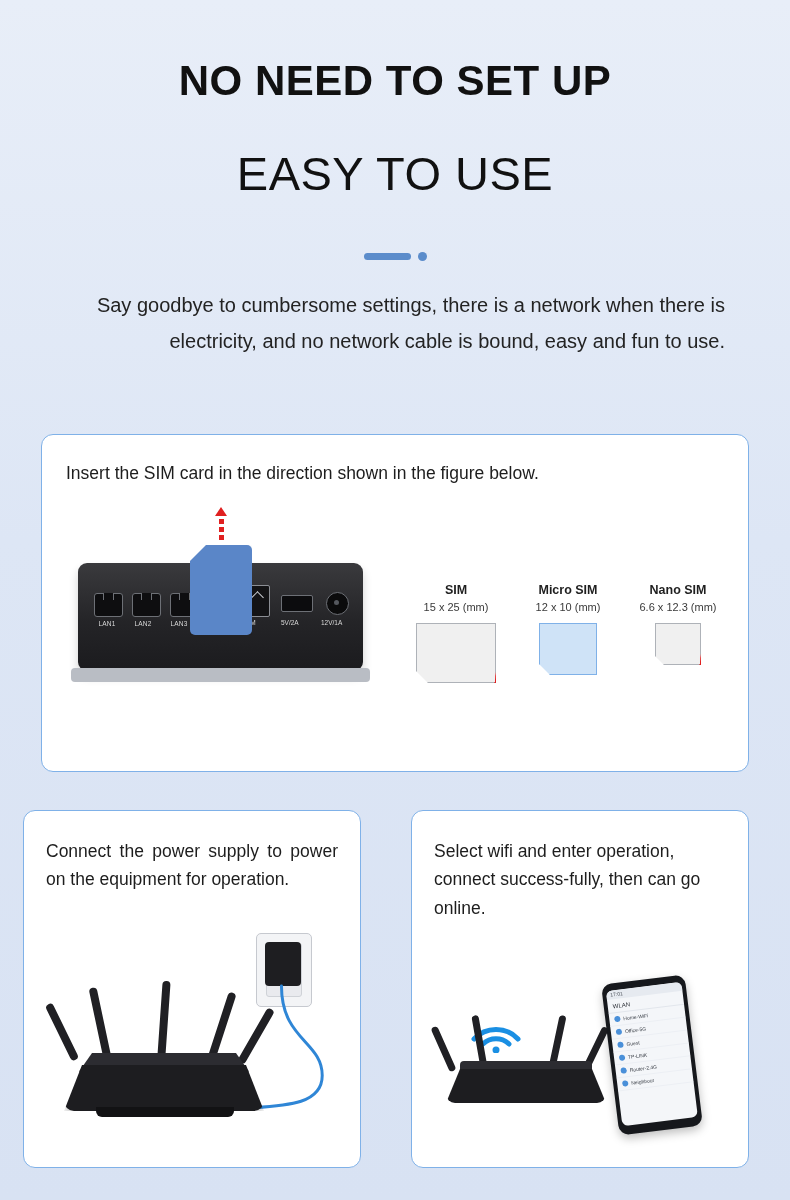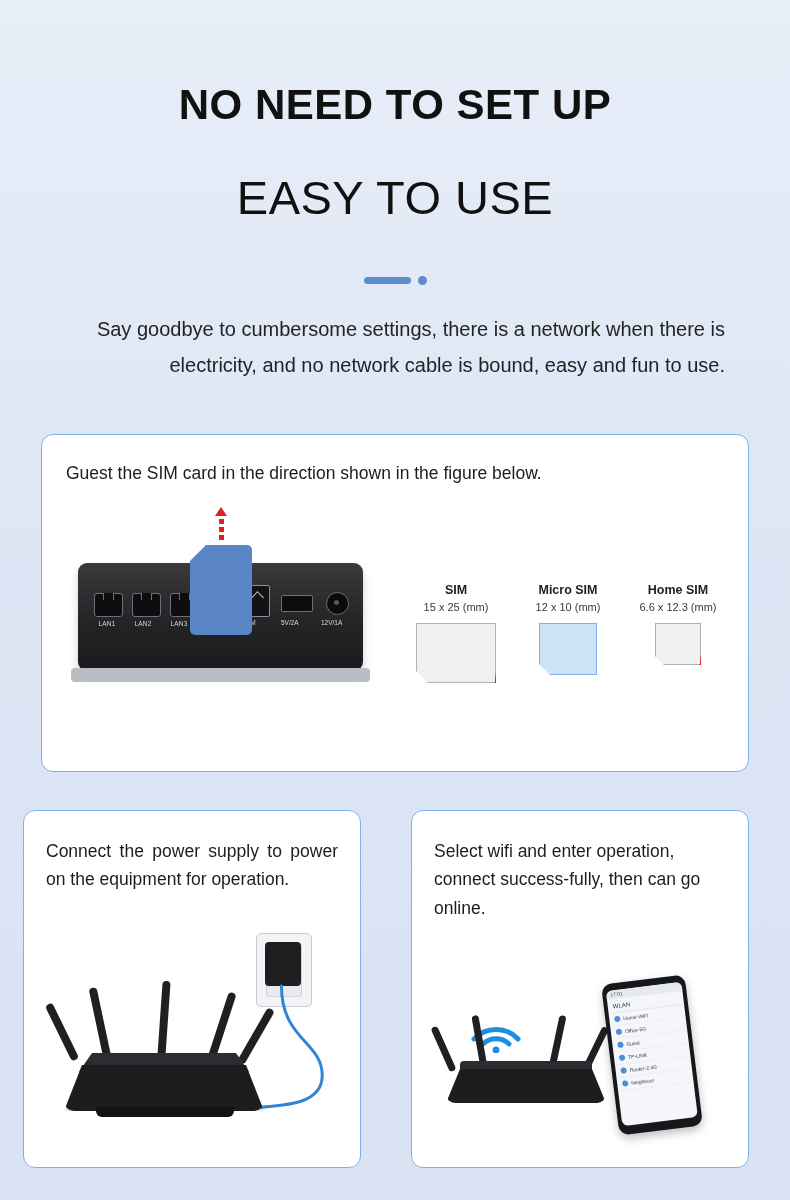--- a/index.html
+++ b/index.html
@@ -12,21 +12,21 @@
     background: linear-gradient(180deg, #e8eef8 0%, #dde6f5 45%, #d8e2f3 100%);
     font-family: "Liberation Sans", sans-serif;
     color: #1b1b1b;
     overflow: hidden;
     position: relative;
   }
 
   
   .headline-wrap {
     text-align: center;
-    padding-top: 82px;
+    padding-top: 58px;
   }
   .headline1 {
     font-size: 42px;
     font-weight: bold;
     letter-spacing: 0.5px;
     color: #111;
     line-height: 1.1;
   }
   .headline2 {
     font-size: 47px;
@@ -595,21 +595,21 @@
 </div>
 
 <div class="divider">
   <span class="bar"></span>
   <span class="dot"></span>
 </div>
 
 <p class="intro">Say goodbye to cumbersome settings, there is a network when there is electricity, and no network cable is bound, easy and fun to use.</p>
 
 <div class="card" id="sim-card">
-  <div class="card-title">Guest the SIM card in the direction shown in the figure below.</div>
+  <div class="card-title">Insert the SIM card in the direction shown in the figure below.</div>
 
   <div class="router-rear">
     <div class="shelf"></div>
     <div class="lan-ports">
       <div class="lan-port"></div>
       <div class="lan-port"></div>
       <div class="lan-port"></div>
       <div class="lan-port"></div>
     </div>
     <div class="port-labels">
@@ -651,21 +651,21 @@
 
     <div class="sim-opt" style="left:112px; top:0;">
       <div class="name">Micro SIM</div>
       <div class="dim">12 x 10 (mm)</div>
       <div class="sim-shape mid sel">
         <span class="badge"><span class="check-badge"></span></span>
       </div>
     </div>
 
     <div class="sim-opt" style="left:222px; top:0;">
-      <div class="name">Home SIM</div>
+      <div class="name">Nano SIM</div>
       <div class="dim">6.6 x 12.3 (mm)</div>
       <div class="sim-shape small">
         <span class="badge"><span class="no-badge"></span></span>
       </div>
     </div>
   </div>
 </div>
 
 <div class="card" id="power-card">
   <div class="bottom-text">Connect the power supply to power on the equipment for operation.</div>

